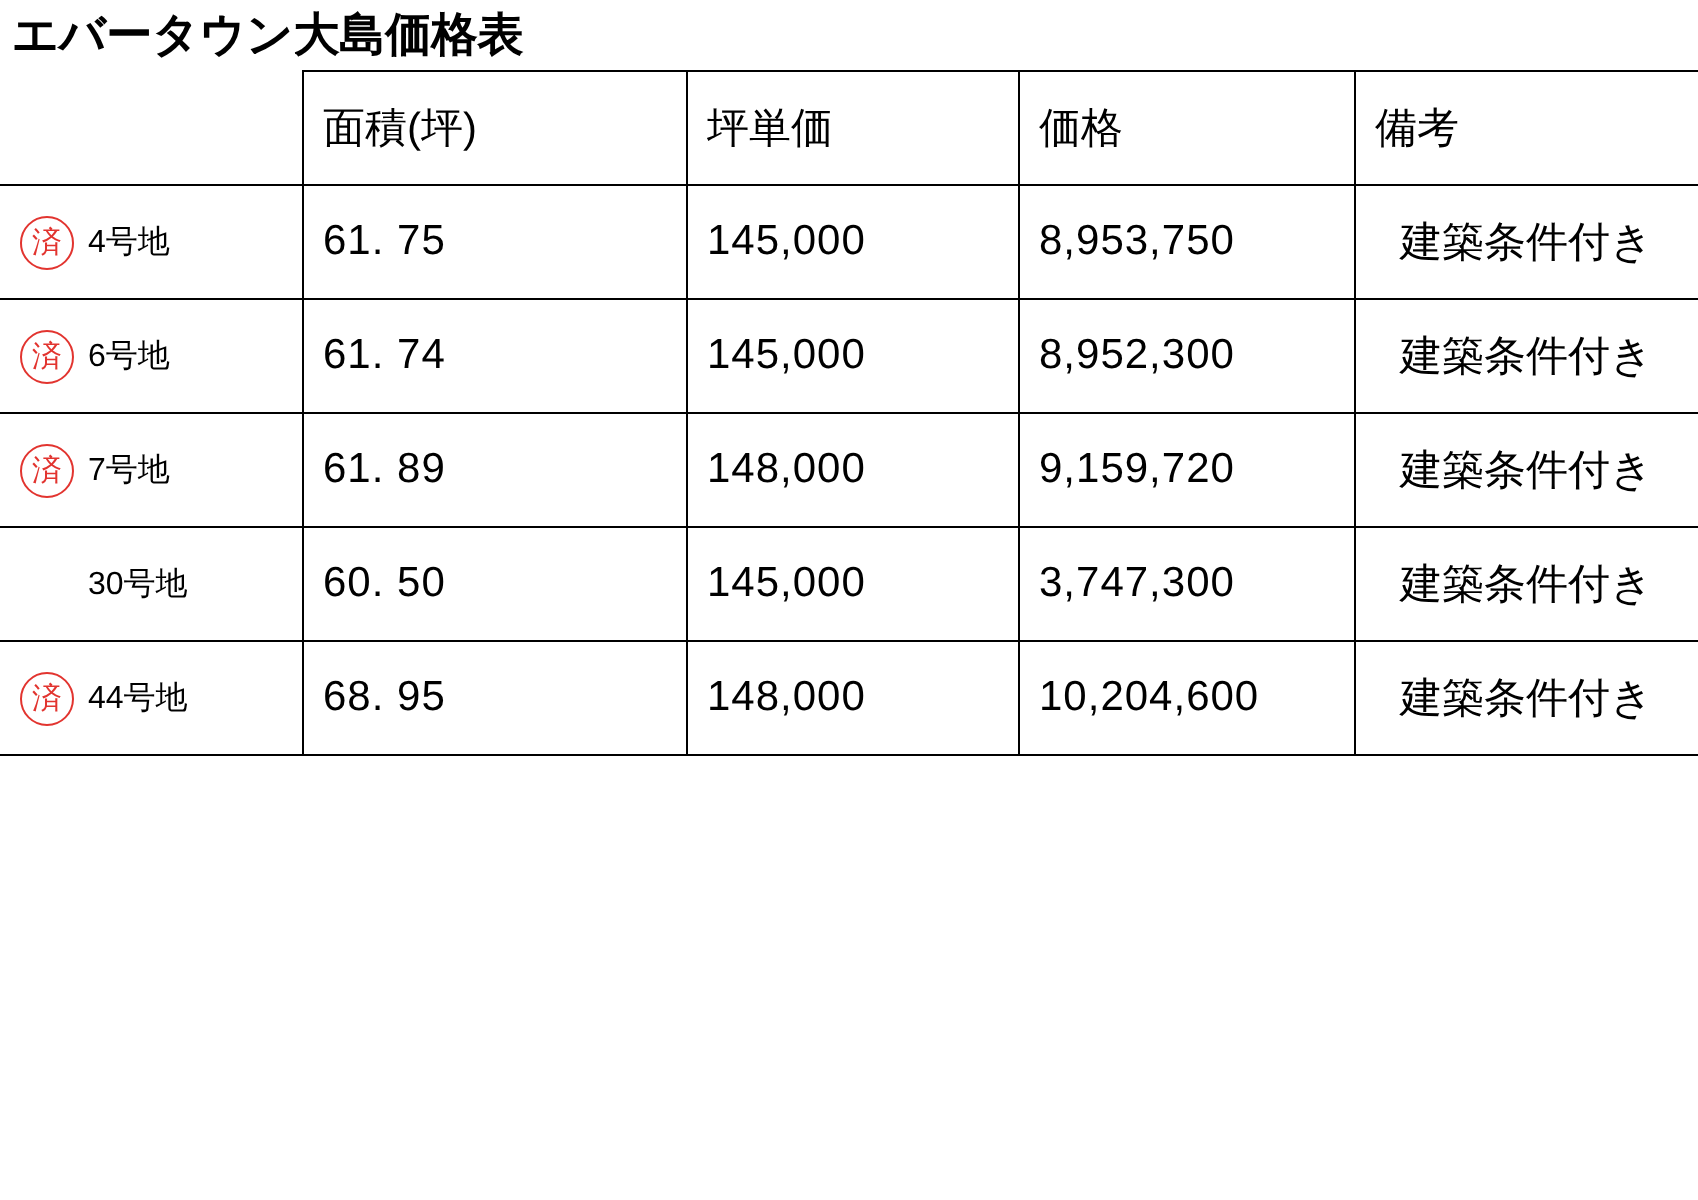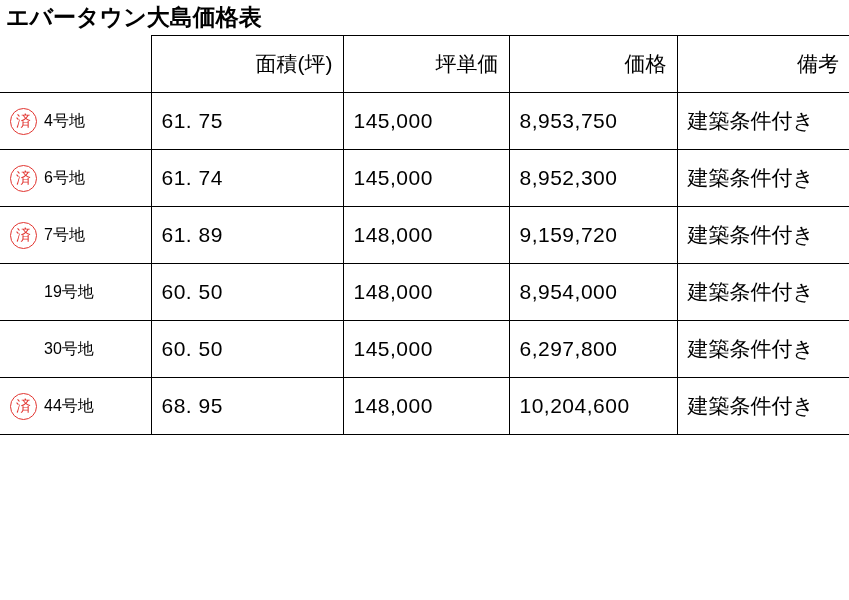--- a/index.html
+++ b/index.html
@@ -49,21 +49,21 @@
     font-weight: normal;
     font-size: 21px;
     padding: 0 10px;
     box-sizing: border-box;
   }
   
   table.price-table tr > *:first-child { border-left: none; }
   table.price-table tr > *:last-child  { border-right: none; }
 
   thead th {
-    text-align: right;
+    text-align: left;
     font-size: 21px;
     margin-left: 20px;
   }
   thead th.blank-head { border-top: none; }
 
   td.lot-cell {
     text-align: left;
     position: relative;
     padding-left: 14px;
     white-space: nowrap;
@@ -93,21 +93,21 @@
     letter-spacing: 0px;
   }
   td.num-cell {
     font-family: "Liberation Sans", "DejaVu Sans", sans-serif;
     font-size: 21px;
     letter-spacing: 0.5px;
     padding-right: 14px;
     white-space: nowrap;
   }
   td.note-cell {
-    text-align: left;
+    text-align: center;
     font-size: 17px;
     white-space: nowrap;
   }
 </style>
 </head>
 <body>
 
 <div class="page">
 
   <div class="doc-title">エバータウン大島価格表</div>
@@ -163,38 +163,26 @@
           </td>
           <td class="num-cell">61. 89</td>
           <td class="num-cell">148,000</td>
           <td class="num-cell">9,159,720</td>
           <td class="note-cell">建築条件付き</td>
         </tr>
         <tr>
           <td class="lot-cell">
             <div class="lot-inner">
               <span class="stamp hidden">済</span>
-              <span class="lot-label">19号地</span>
-            </div>
-          </td>
-          <td class="num-cell">60. 50</td>
-          <td class="num-cell">148,000</td>
-          <td class="num-cell">8,954,000</td>
-          <td class="note-cell">建築条件付き</td>
-        </tr>
-        <tr>
-          <td class="lot-cell">
-            <div class="lot-inner">
-              <span class="stamp hidden">済</span>
               <span class="lot-label">30号地</span>
             </div>
           </td>
           <td class="num-cell">60. 50</td>
           <td class="num-cell">145,000</td>
-          <td class="num-cell">6,297,800</td>
+          <td class="num-cell">3,747,300</td>
           <td class="note-cell">建築条件付き</td>
         </tr>
         <tr>
           <td class="lot-cell">
             <div class="lot-inner">
               <span class="stamp">済</span>
               <span class="lot-label">44号地</span>
             </div>
           </td>
           <td class="num-cell">68. 95</td>

